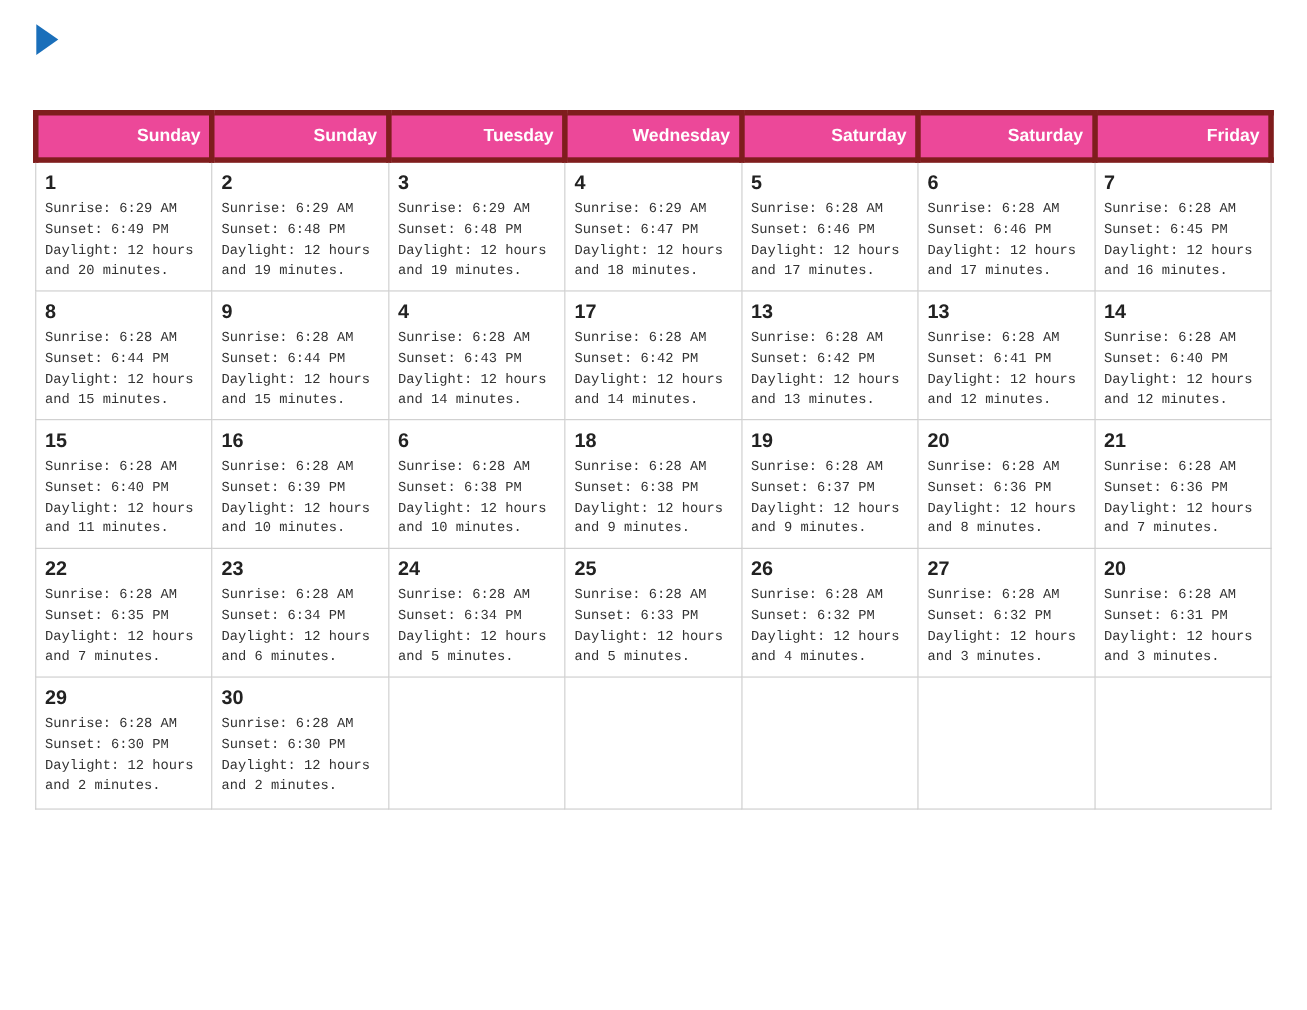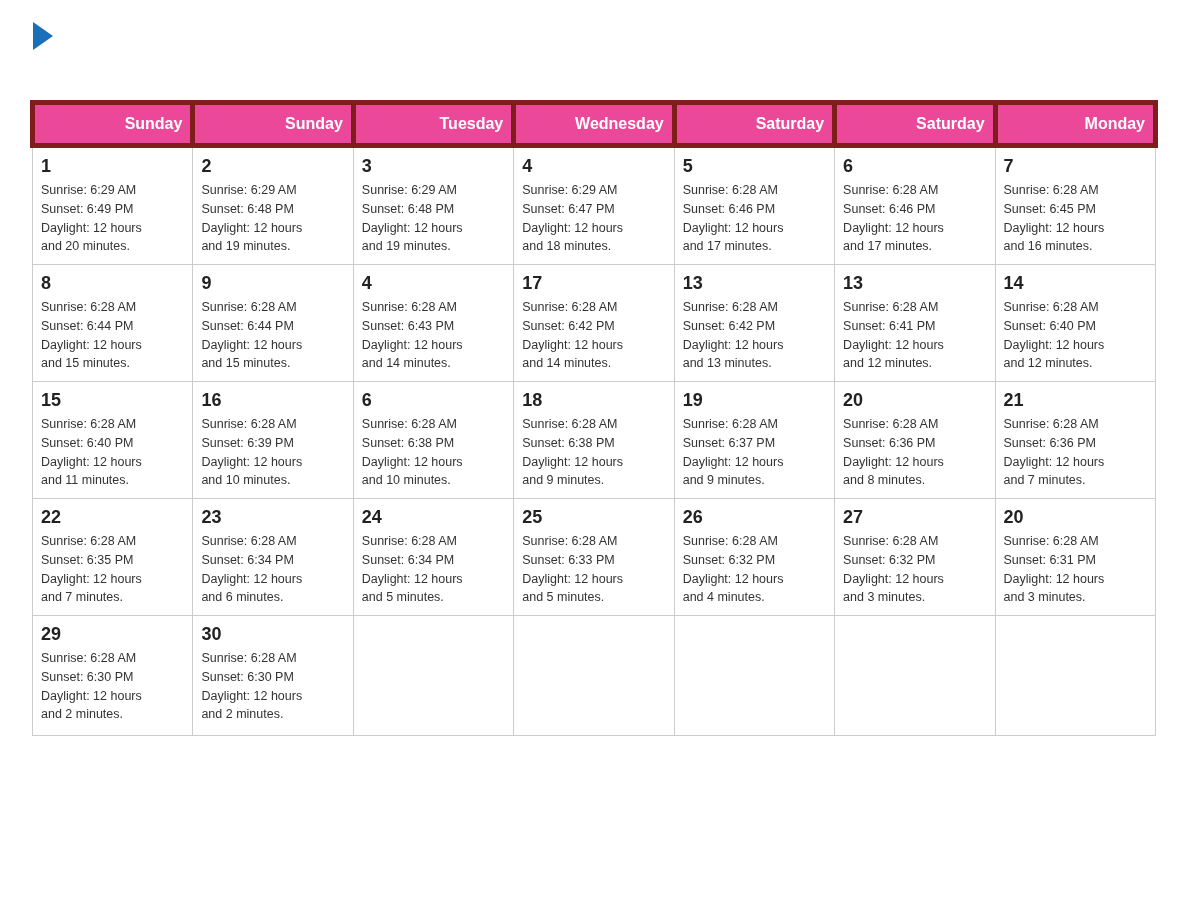--- a/index.html
+++ b/index.html
@@ -59,20 +59,21 @@
       font-size: 18px;
       font-weight: bold;
       color: #222;
       display: block;
       margin-bottom: 4px;
     }
     .day-info {
       font-size: 12.5px;
       line-height: 1.5;
       color: #333;
+      font-family: Liberation Mono, monospace;
     }
     tbody tr td:empty {
       background: #fff;
     }
     .logo-container {
       display: flex;
       flex-direction: column;
       line-height: 1;
     }
     .logo-row1 {
@@ -123,21 +124,21 @@
 
 <table>
   <thead>
     <tr>
     <th>Sunday</th>
         <th>Sunday</th>
         <th>Tuesday</th>
         <th>Wednesday</th>
         <th>Saturday</th>
         <th>Saturday</th>
-        <th>Monday</th>
+        <th>Friday</th>
       </tr>
   </thead>
   <tbody id="calendar-body">
   <tr>
         <td><span class="day-num">1</span>
 <span class="day-info">Sunrise: 6:29 AM<br>Sunset: 6:49 PM<br>Daylight: 12 hours<br>and 20 minutes.</span></td>
         <td><span class="day-num">2</span>
 <span class="day-info">Sunrise: 6:29 AM<br>Sunset: 6:48 PM<br>Daylight: 12 hours<br>and 19 minutes.</span></td>
         <td><span class="day-num">3</span>
 <span class="day-info">Sunrise: 6:29 AM<br>Sunset: 6:48 PM<br>Daylight: 12 hours<br>and 19 minutes.</span></td>

